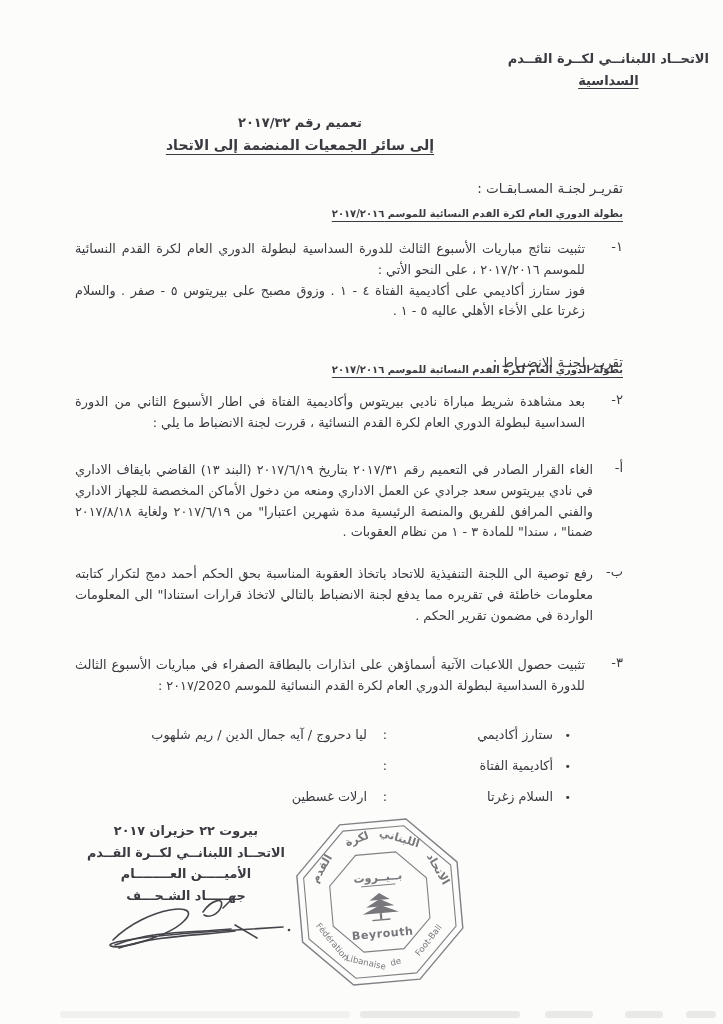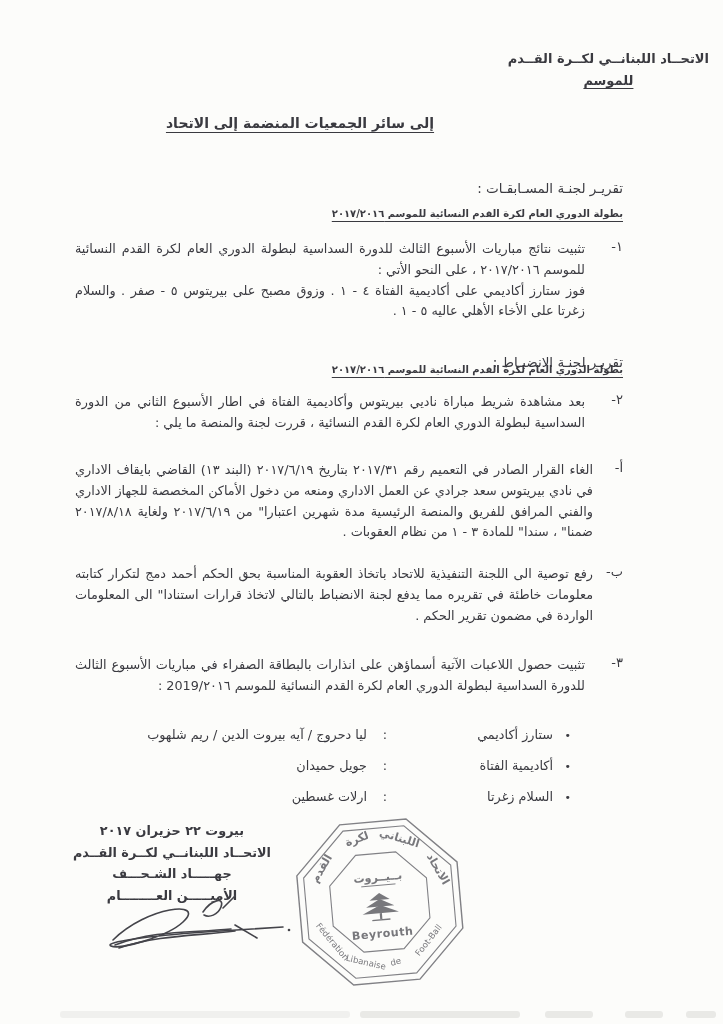--- a/index.html
+++ b/index.html
@@ -31,38 +31,39 @@
   .item .body{flex:1;font-size:12.8px;line-height:20.8px;text-align:justify;text-justify:inter-word;}
   .item .body p{margin:0;}
   
   .cards{position:absolute;left:75px;width:548px;}
   .card-row{display:flex;direction:rtl;align-items:baseline;height:31px;margin-right:52px;font-size:12.8px;}
   .card-row .dot{flex:0 0 18px;font-size:11px;}
   .card-row .team{flex:0 0 150px;}
   .card-row .sep{flex:0 0 36px;text-align:center;}
   .card-row .players{flex:1;}
   
-  .sigblock{position:absolute;top:820px;left:53px;width:238px;direction:rtl;text-align:center;line-height:21.5px;font-size:12.8px;font-weight:bold;}
+  .sigblock{position:absolute;top:820px;left:67px;width:238px;direction:rtl;text-align:center;line-height:21.5px;font-size:12.8px;font-weight:bold;}
   .signature{position:absolute;top:888px;left:85px;}
   
   .stamp{position:absolute;top:812px;left:290px;transform:rotate(-5deg);opacity:.92;}
   
   .artifact{position:absolute;bottom:6px;height:7px;background:#e3e3e1;border-radius:3px;opacity:.8;}
 </style>
 </head>
 <body>
 
 <div class="page">
 
   <div class="letterhead">
     <div class="org">الاتحــاد اللبنانــي لكــرة القــدم</div>
-    <div class="city">للموسم</div>
+    <div class="city">السداسية</div>
   </div>
 
   <div class="circular">
+    <div class="num">تعميم رقم ٢٠١٧/٣٢</div>
     <div class="addr">إلى سائر الجمعيات المنضمة إلى الاتحاد</div>
   </div>
 
   <div class="col" style="top:180px">
     <div class="sec-heading">تقريـر لجنـة المسـابقـات :</div>
   </div>
   <div class="col" style="top:208px">
     <div class="sec-sub">بطولة الدوري العام لكرة القدم النسائية للموسم ٢٠١٧/٢٠١٦</div>
   </div>
 
@@ -77,71 +78,70 @@
   <div class="col" style="top:354px">
     <div class="sec-heading">تقريـر لجنـة الانضبـاط :</div>
   </div>
   <div class="col" style="top:364px">
     <div class="sec-sub">بطولة الدوري العام لكرة القدم النسائية للموسم ٢٠١٧/٢٠١٦</div>
   </div>
 
   <div class="col item" style="top:392px">
     <div class="marker">٢-</div>
     <div class="body">
-        <p>بعد مشاهدة شريط مباراة ناديي بيريتوس وأكاديمية الفتاة في اطار الأسبوع الثاني من الدورة السداسية لبطولة الدوري العام لكرة القدم النسائية ، قررت لجنة والمنصة ما يلي :</p>
+        <p>بعد مشاهدة شريط مباراة ناديي بيريتوس وأكاديمية الفتاة في اطار الأسبوع الثاني من الدورة السداسية لبطولة الدوري العام لكرة القدم النسائية ، قررت لجنة الانضباط ما يلي :</p>
       </div>
   </div>
 
   <div class="col item sub" style="top:460px">
     <div class="marker">أ-</div>
     <div class="body">
         <p>الغاء القرار الصادر في التعميم رقم ٢٠١٧/٣١ بتاريخ ٢٠١٧/٦/١٩ (البند ١٣) القاضي بايقاف الاداري في نادي بيريتوس سعد جرادي عن العمل الاداري ومنعه من دخول الأماكن المخصصة للجهاز الاداري والفني المرافق للفريق والمنصة الرئيسية مدة شهرين اعتبارا" من ٢٠١٧/٦/١٩ ولغاية ٢٠١٧/٨/١٨ ضمنا" ، سندا" للمادة ٣ - ١ من نظام العقوبات .</p>
       </div>
   </div>
 
   <div class="col item sub" style="top:564px">
     <div class="marker">ب-</div>
     <div class="body">
         <p>رفع توصية الى اللجنة التنفيذية للاتحاد باتخاذ العقوبة المناسبة بحق الحكم أحمد دمج لتكرار كتابته معلومات خاطئة في تقريره مما يدفع لجنة الانضباط بالتالي لاتخاذ قرارات استنادا" الى المعلومات الواردة في مضمون تقرير الحكم .</p>
       </div>
   </div>
 
   <div class="col item" style="top:655px">
     <div class="marker">٣-</div>
     <div class="body">
-        <p>تثبيت حصول اللاعبات الآتية أسماؤهن على انذارات بالبطاقة الصفراء في مباريات الأسبوع الثالث للدورة السداسية لبطولة الدوري العام لكرة القدم النسائية للموسم 2019/٢٠١٦ :</p>
+        <p>تثبيت حصول اللاعبات الآتية أسماؤهن على انذارات بالبطاقة الصفراء في مباريات الأسبوع الثالث للدورة السداسية لبطولة الدوري العام لكرة القدم النسائية للموسم ٢٠١٧/2020 :</p>
       </div>
   </div>
 
   <div class="cards" style="top:727px">
     <div class="card-row">
       <span class="dot">•</span>
       <span class="team">ستارز أكاديمي</span>
       <span class="sep">:</span>
-      <span class="players">ليا دحروج / آيه بيروت الدين / ريم شلهوب</span>
+      <span class="players">ليا دحروج / آيه جمال الدين / ريم شلهوب</span>
     </div>
     <div class="card-row">
       <span class="dot">•</span>
       <span class="team">أكاديمية الفتاة</span>
       <span class="sep">:</span>
-      <span class="players">جويل حميدان</span>
     </div>
     <div class="card-row">
       <span class="dot">•</span>
       <span class="team">السلام زغرتا</span>
       <span class="sep">:</span>
       <span class="players">ارلات غسطين</span>
     </div>
   </div>
 
   <div class="sigblock">
     <div>بيروت ٢٢ حزيران ٢٠١٧</div>
     <div>الاتحــاد اللبنانــي لكــرة القــدم</div>
+    <div>الأميـــــن العــــــــام</div>
     <div>جهـــــاد الشـحـــف</div>
-    <div>الأميـــــن العــــــــام</div>
   </div>
 
   <div class="signature">
     <svg width="210" height="80" viewBox="0 0 210 80" xmlns="http://www.w3.org/2000/svg">
       <g fill="none" stroke="#44444a" stroke-width="1.6" stroke-linecap="round">
         <path d="M28,52 C62,18 122,12 98,34 C82,49 34,62 26,58 C18,54 64,48 120,44 C152,42 180,40 198,39"></path>
         <path d="M30,57 C70,42 104,45 146,41"></path>
         <path d="M34,60 C74,47 110,48 150,43"></path>
         <path d="M118,24 C126,12 140,8 136,19 C133,27 124,30 119,27"></path>
         <path d="M138,20 L150,8"></path>

